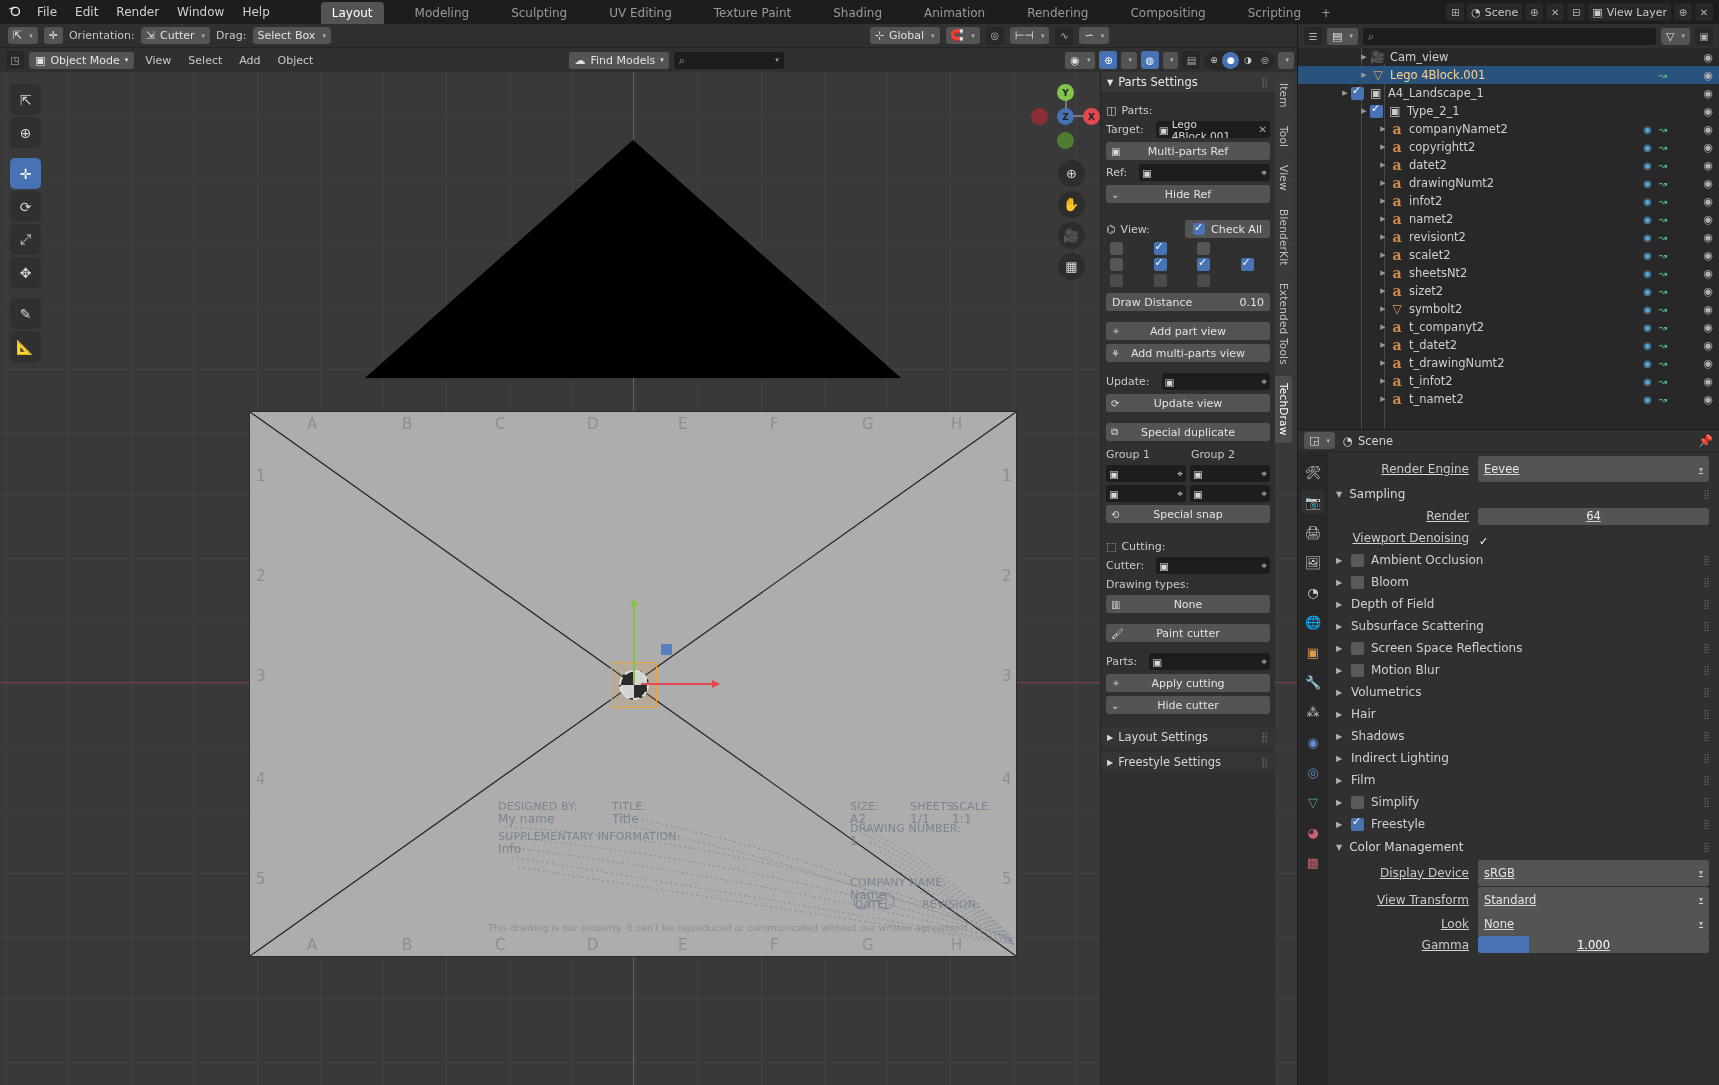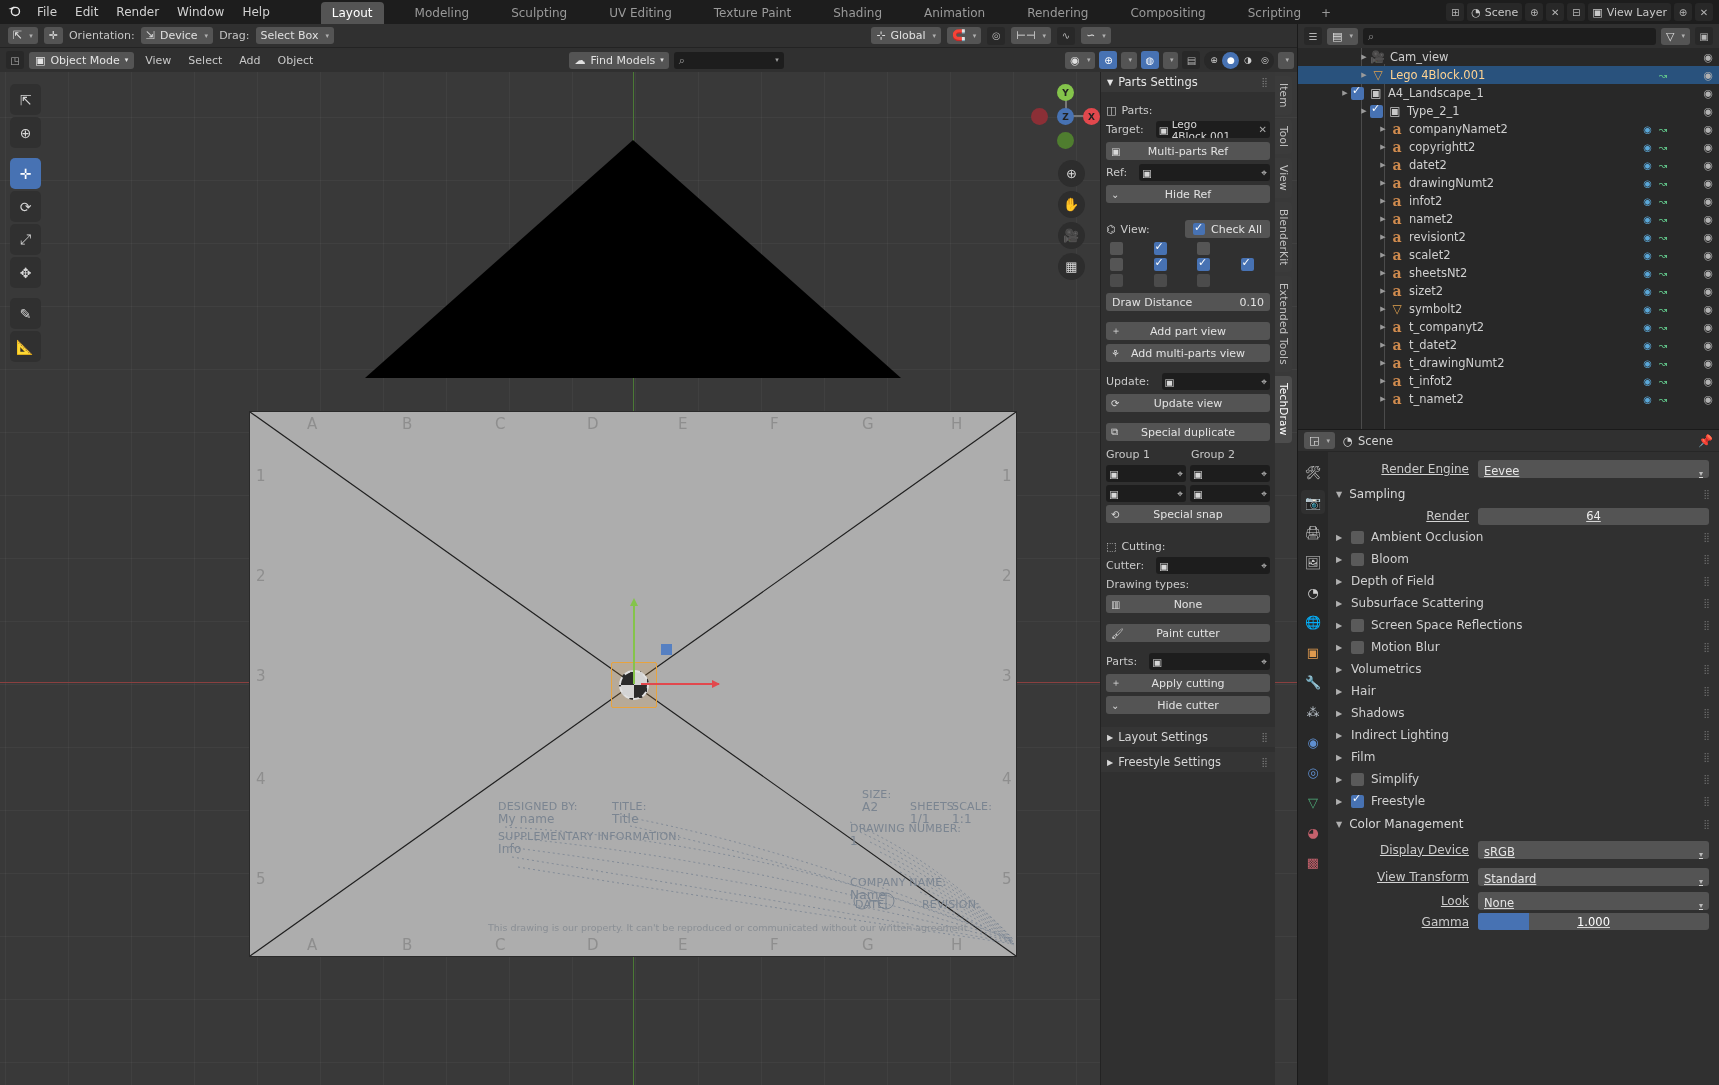--- a/index.html
+++ b/index.html
@@ -289,22 +289,22 @@
   .prop-tabs { width:30px; background:#282828; padding-top:8px; display:flex; flex-direction:column; gap:6px; align-items:center; }
   .prop-tab {
     width:24px; height:24px; border-radius:4px; display:flex; align-items:center;
     justify-content:center; font-size:13px; color:#bcbcbc;
   }
   .prop-tab.active { background:#303030; }
   .prop-main { flex:1; padding:4px 0 0; overflow:hidden; }
   .pr-row { display:flex; align-items:center; height:26px; padding:0 10px 0 0;text-decoration:underline; }
   .pr-label { width:150px; text-align:right; padding-right:9px; font-size:12px; color:#cacaca; }
   .pr-ctrl {
-    flex:1; height:18px; background:#545454; border-radius:3px;
-    display:flex; align-items:flex-end; padding:0 6px; font-size:11.5px; color:#e6e6e6;
+    flex:1; height:26px; background:#545454; border-radius:3px;
+    display:flex; align-items:center; padding:0 6px; font-size:11.5px; color:#e6e6e6;
   }
   .pr-ctrl .chev { margin-left:auto; font-size:8px; color:#bbb; }
   .pr-num {
     flex:1; height:17px; background:#545454; border-radius:3px;
     display:flex; align-items:center; justify-content:center; font-size:11.5px; color:#eee;
   }
   .pr-slider {
     flex:1; height:17px; background:#545454; border-radius:3px; position:relative;
     display:flex; align-items:center; justify-content:center; font-size:11.5px; color:#fff; overflow:hidden;
   }
@@ -377,21 +377,21 @@
     <div class="dropdown">
       <span>⇱</span>
         <span class="chev">▾</span>
     </div>
     <div class="dropdown">
       <span>✛</span>
     </div>
     <span class="lbl">Orientation:</span>
     <div class="dropdown">
       <span>⇲</span>
-      <span>Device</span>
+      <span>Cutter</span>
       <span class="chev">▾</span>
     </div>
     <span class="lbl">Drag:</span>
     <div class="dropdown">
       <span>Select Box</span>
       <span class="chev">▾</span>
     </div>
 
     <div style="flex:1"></div>
 
@@ -556,21 +556,21 @@
       </div>
       <div class="sheet-text" style="left:362px; top:388px;">
         <span class="v">TITLE:</span>
         <span class="v" style="font-size:12px">Title</span>
       </div>
       <div class="sheet-text" style="left:248px; top:418px;">
         <span class="v">SUPPLEMENTARY INFORMATION:</span>
         <span class="v" style="font-size:12px">Info</span>
       </div>
 
-      <div class="sheet-text" style="left:600px; top:376px;margin-left:12px;">
+      <div class="sheet-text" style="left:600px; top:388px;">
         <span class="v">SIZE:</span>
         <span class="v" style="font-size:12px">A2</span>
       </div>
       <div class="sheet-text" style="left:648px; top:388px;margin-left:12px;">
         <span class="v">SHEETS:</span>
         <span class="v" style="font-size:12px">1/1</span>
       </div>
       <div class="sheet-text" style="left:702px; top:388px;">
         <span class="v">SCALE:</span>
         <span class="v" style="font-size:12px">1:1</span>
@@ -1129,20 +1129,24 @@
 
         <div class="pr-sect">
           <span class="tri-d">▼</span>
           <span>Sampling</span>
           <span class="dots">⣿</span>
         </div>
 
         <div class="pr-row" style="height:20px">
           <div class="pr-label">Render</div>
           <div class="pr-num">64</div>
+        </div>
+        <div class="pr-row" style="height:23px">
+          <div class="pr-label">Viewport Denoising</div>
+          <div style="flex:1"><span class="pr-cb on"></span></div>
         </div>
 
         <div id="pr-sections">
             <div class="pr-sub">
               <span class="tri-r">▶</span>
               <span class="pr-cb"></span>
               <span>Ambient Occlusion</span>
               <span class="pr-dots-right">⣿</span>
             </div>
             <div class="pr-sub">

